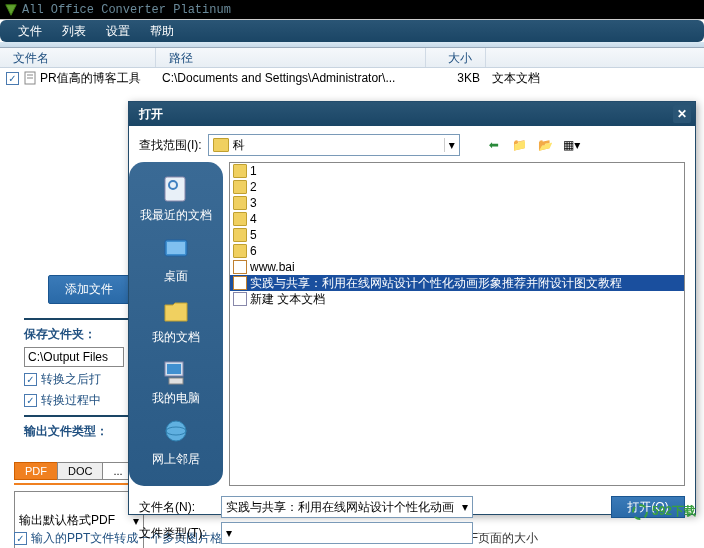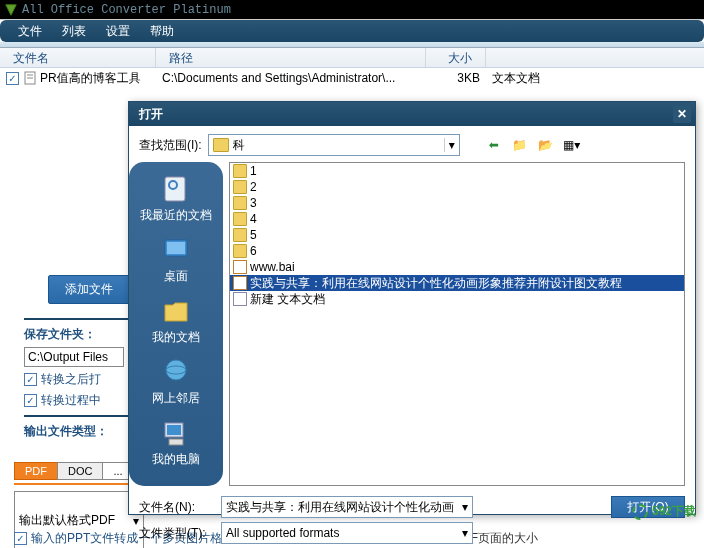--- a/index.html
+++ b/index.html
@@ -201,32 +201,32 @@
         <span>桌面</span>
       </div>
       <div class="sb-item">
         <svg class="sb-icon" viewBox="0 0 34 32">
             <path d="M6 10 L14 10 L16 8 L28 8 L28 26 L6 26 Z" fill="#f0d060" stroke="#c0a030"></path>
           </svg>
         <span>我的文档</span>
       </div>
       <div class="sb-item">
         <svg class="sb-icon" viewBox="0 0 34 32">
-            <circle cx="17" cy="14" r="10" fill="#60b0e0" stroke="#3080b0"></circle>
-            <ellipse cx="17" cy="14" rx="10" ry="4" fill="none" stroke="#3080b0"></ellipse>
-          </svg>
-        <span>网上邻居</span>
-      </div>
-      <div class="sb-item">
-        <svg class="sb-icon" viewBox="0 0 34 32">
             <rect x="6" y="6" width="18" height="14" fill="#d0e0f0" stroke="#88a"></rect>
             <rect x="8" y="8" width="14" height="10" fill="#4090d0"></rect>
             <rect x="10" y="22" width="14" height="6" fill="#e0e0e0" stroke="#888"></rect>
           </svg>
         <span>我的电脑</span>
+      </div>
+      <div class="sb-item">
+        <svg class="sb-icon" viewBox="0 0 34 32">
+            <circle cx="17" cy="14" r="10" fill="#60b0e0" stroke="#3080b0"></circle>
+            <ellipse cx="17" cy="14" rx="10" ry="4" fill="none" stroke="#3080b0"></ellipse>
+          </svg>
+        <span>网上邻居</span>
       </div>
     </div>
     <div class="dlg-files">
       <div class="file-row">
           <span class="file-ico folder"></span>
           <span>1</span>
         </div>
       <div class="file-row">
           <span class="file-ico folder"></span>
           <span>2</span>
@@ -266,21 +266,20 @@
       <span class="lbl">文件名(N):</span>
       <div class="combo fn">
         <span>实践与共享：利用在线网站设计个性化动画</span>
         <span>▾</span>
       </div>
       <div class="dlg-btn">打开(O)</div>
     </div>
     <div class="dlg-br">
       <span class="lbl">文件类型(T):</span>
       <div class="combo">
-        <span>All supported formats</span>
         <span>▾</span>
       </div>
     </div>
   </div>
 </div>
 
 <div class="watermark">
   <span class="g"></span>
   <span>592下载</span>
 </div>

